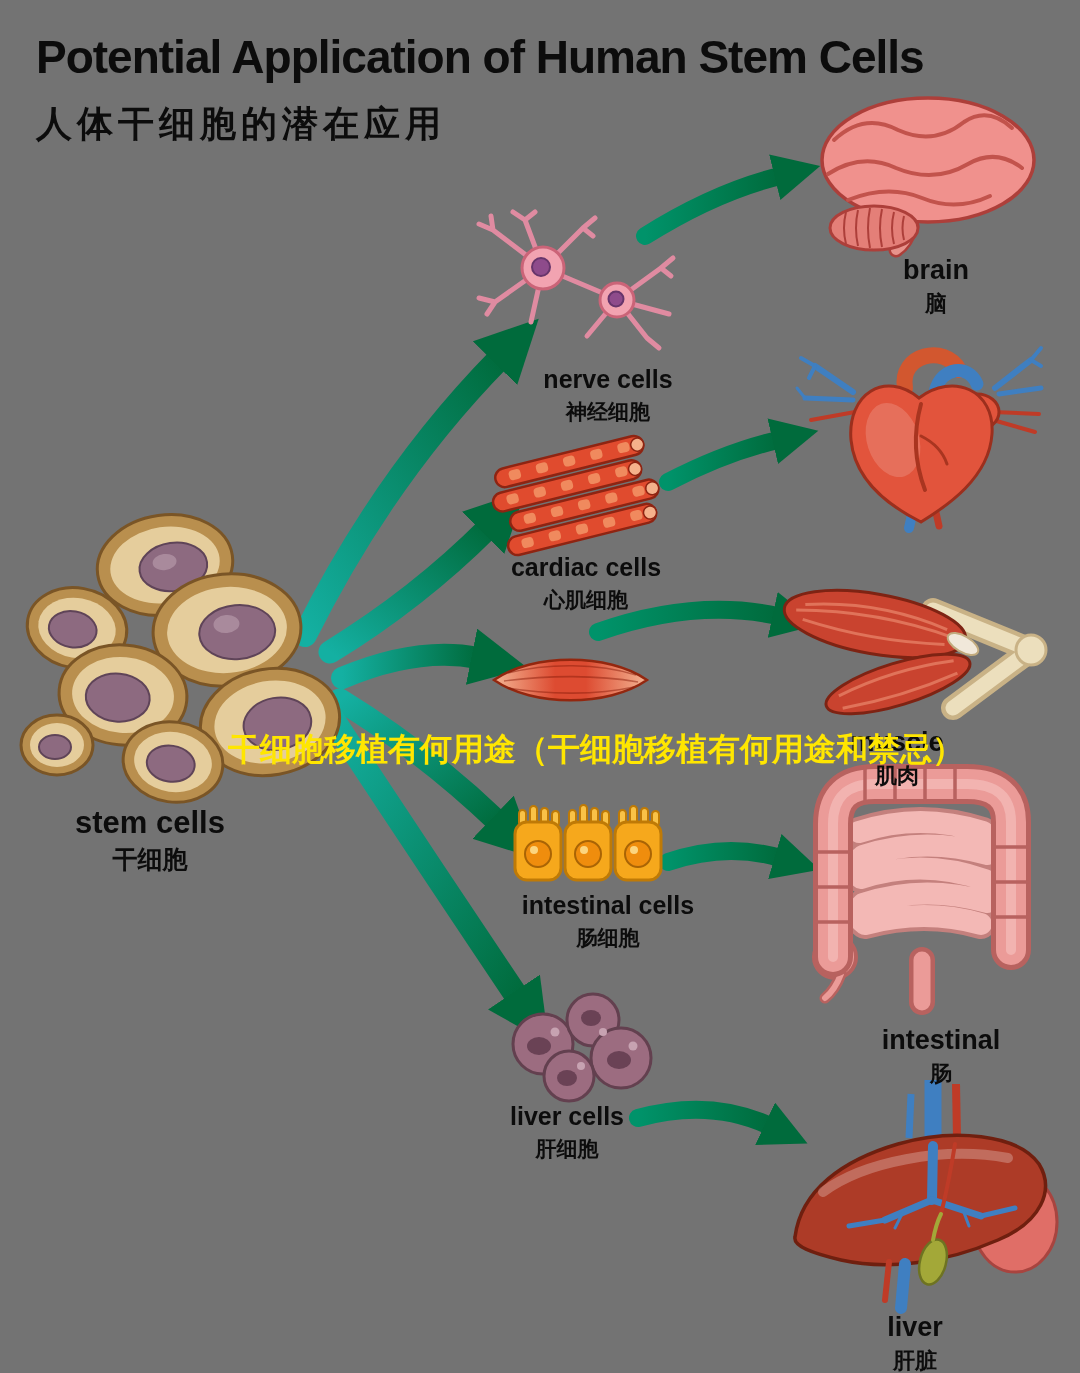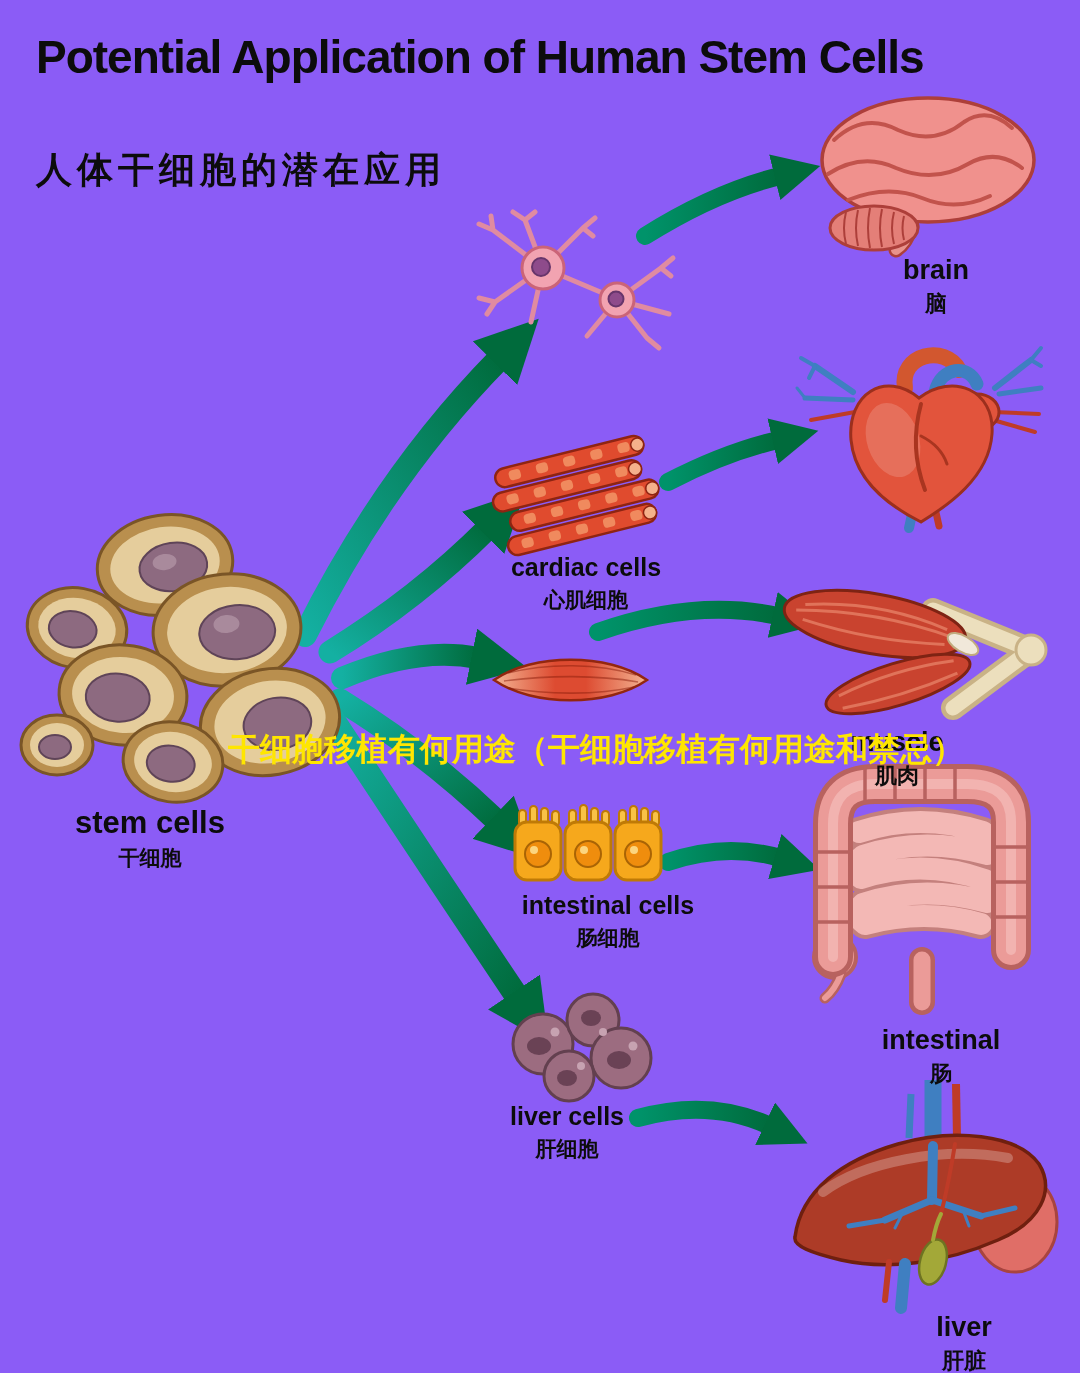--- a/index.html
+++ b/index.html
@@ -1,21 +1,21 @@
 <!DOCTYPE html>
 <html><head>
 <meta charset="utf-8">
 <style>
   html,body{margin:0;padding:0;background:#ffffff;}
   body{font-family:"Liberation Sans","DejaVu Sans",sans-serif;}
-  .canvas{position:relative;width:1080px;height:1373px;background:#8b5cf6;overflow:hidden;}
+  .canvas{position:relative;width:1080px;height:1373px;background:#737373;overflow:hidden;}
   .fig{position:absolute;overflow:visible;}
   #arrows{position:absolute;left:0;top:0;pointer-events:none;}
   .title{position:absolute;left:36px;top:30px;font-size:46px;font-weight:800;letter-spacing:-1px;color:#0c0c0c;white-space:nowrap;}
-  .subtitle{position:absolute;left:36px;top:100px;font-size:36px;font-weight:800;letter-spacing:5px;color:#0c0c0c;white-space:nowrap;margin-top:46px;}
+  .subtitle{position:absolute;left:36px;top:100px;font-size:36px;font-weight:800;letter-spacing:5px;color:#0c0c0c;white-space:nowrap;}
   .label{position:absolute;text-align:center;color:#0c0c0c;}
   .label .en{font-weight:700;font-size:25px;line-height:1.1;}
   .label .zh{font-weight:800;font-size:21px;margin-top:6px;line-height:1.1;}
   .label.big .en{font-size:27px;}
   .label.big .zh{font-size:22px;}
   .watermark{position:absolute;left:228px;top:728px;font-size:32px;font-weight:800;color:#ffe600;white-space:nowrap;z-index:99;text-align:right;}
 </style>
 </head>
 <body>
 
@@ -332,23 +332,27 @@
       <path d="M 172,72 Q 166,110 158,142" fill="none" stroke="#bf3b27" stroke-width="4" stroke-linecap="round"></path>
       <path d="M 122,192 L 118,236" fill="none" stroke="#3f7fc1" stroke-width="12" stroke-linecap="round"></path>
       <path d="M 106,190 L 102,228" fill="none" stroke="#bf3b27" stroke-width="6" stroke-linecap="round"></path>
       <ellipse cx="150" cy="190" rx="13" ry="23" transform="rotate(15 150 190)" fill="#a3a838" stroke="#6e7322" stroke-width="2.5"></ellipse>
       <path d="M 150,168 Q 153,152 158,142" fill="none" stroke="#a3a838" stroke-width="4" stroke-linecap="round"></path>
     </g>
   </svg>
 
   <div class="label" style="left:40px;top:806px;width:220px">
     <div class="en" style="font-size:31px">stem cells</div>
-    <div class="zh" style="font-size:21px">干细胞</div>
-  </div>
-
+    <div class="zh" style="font-size:25px">干细胞</div>
+  </div>
+
+  <div class="label" style="left:508px;top:366px;width:200px">
+    <div class="en">nerve cells</div>
+    <div class="zh">神经细胞</div>
+  </div>
 
   <div class="label" style="left:486px;top:554px;width:200px">
     <div class="en">cardiac cells</div>
     <div class="zh">心肌细胞</div>
   </div>
 
 
   <div class="label" style="left:498px;top:892px;width:220px">
     <div class="en">intestinal cells</div>
     <div class="zh">肠细胞</div>
@@ -368,20 +372,20 @@
   <div class="label big" style="left:797px;top:728px;width:200px">
     <div class="en">muscle</div>
     <div class="zh">肌肉</div>
   </div>
 
   <div class="label big" style="left:841px;top:1026px;width:200px">
     <div class="en">intestinal</div>
     <div class="zh">肠</div>
   </div>
 
-  <div class="label big" style="left:864px;top:1313px;width:200px">
+  <div class="label big" style="left:815px;top:1313px;width:200px">
     <div class="en">liver</div>
     <div class="zh">肝脏</div>
   </div>
 
   <div class="watermark">干细胞移植有何用途（干细胞移植有何用途和禁忌）</div>
 
 </div>
 
 </body></html>

